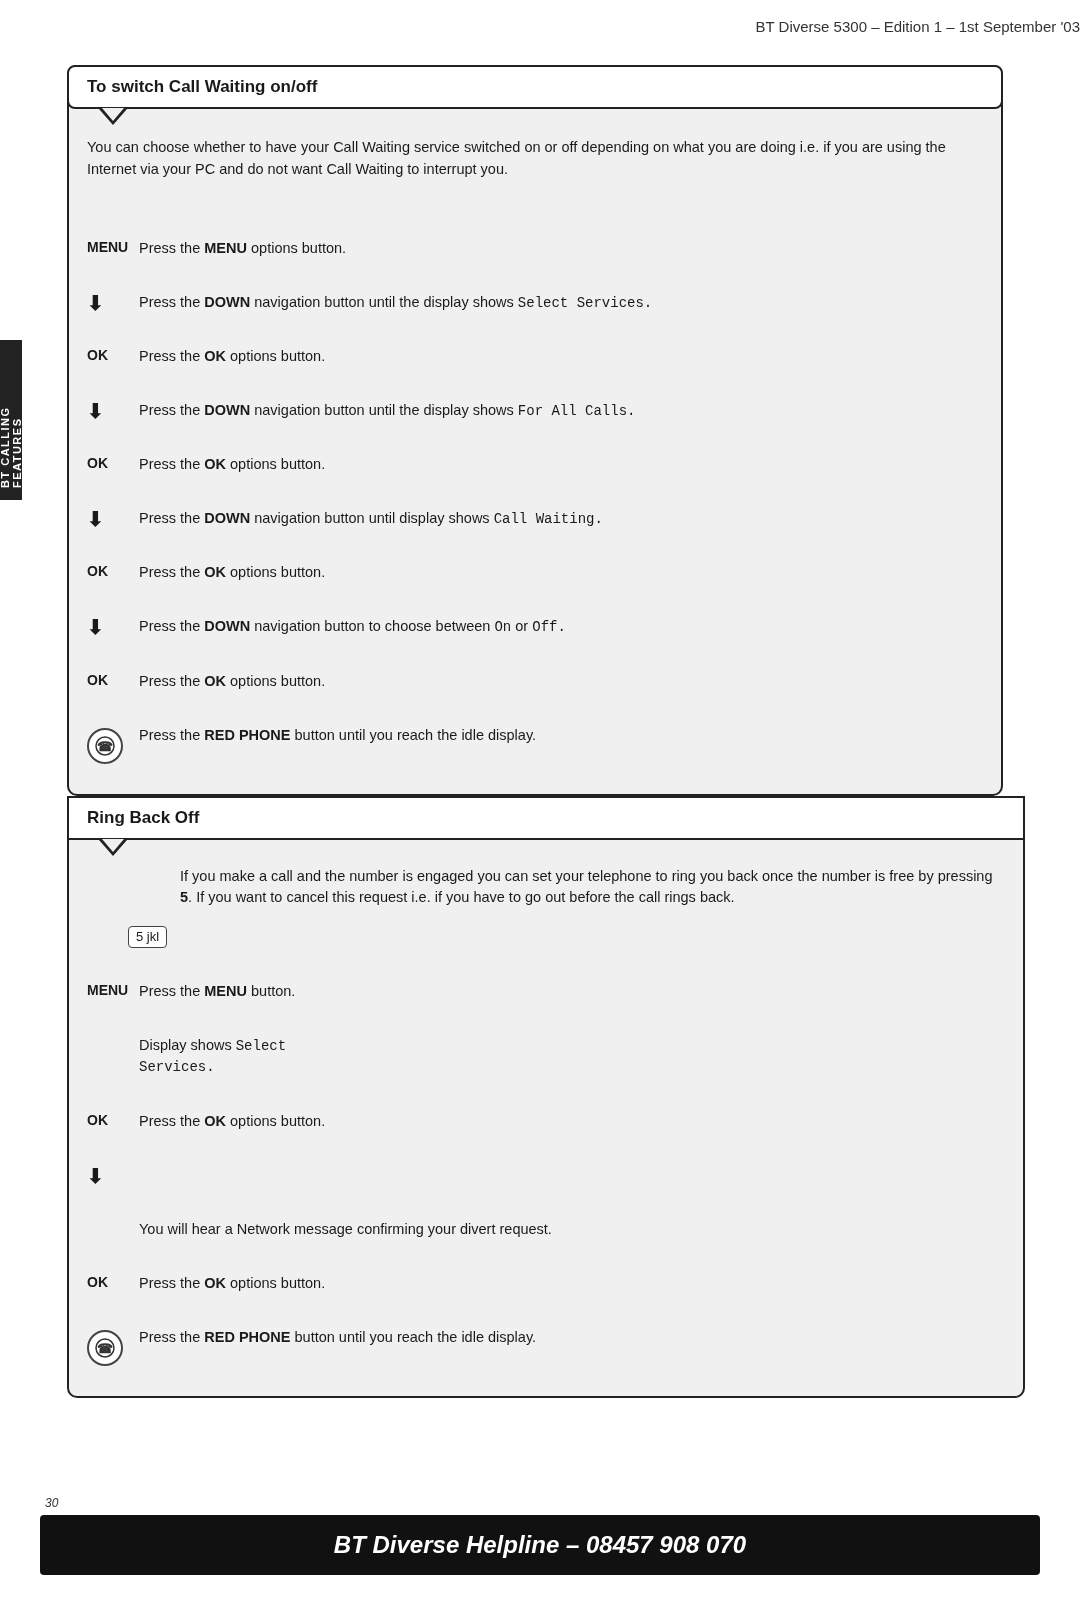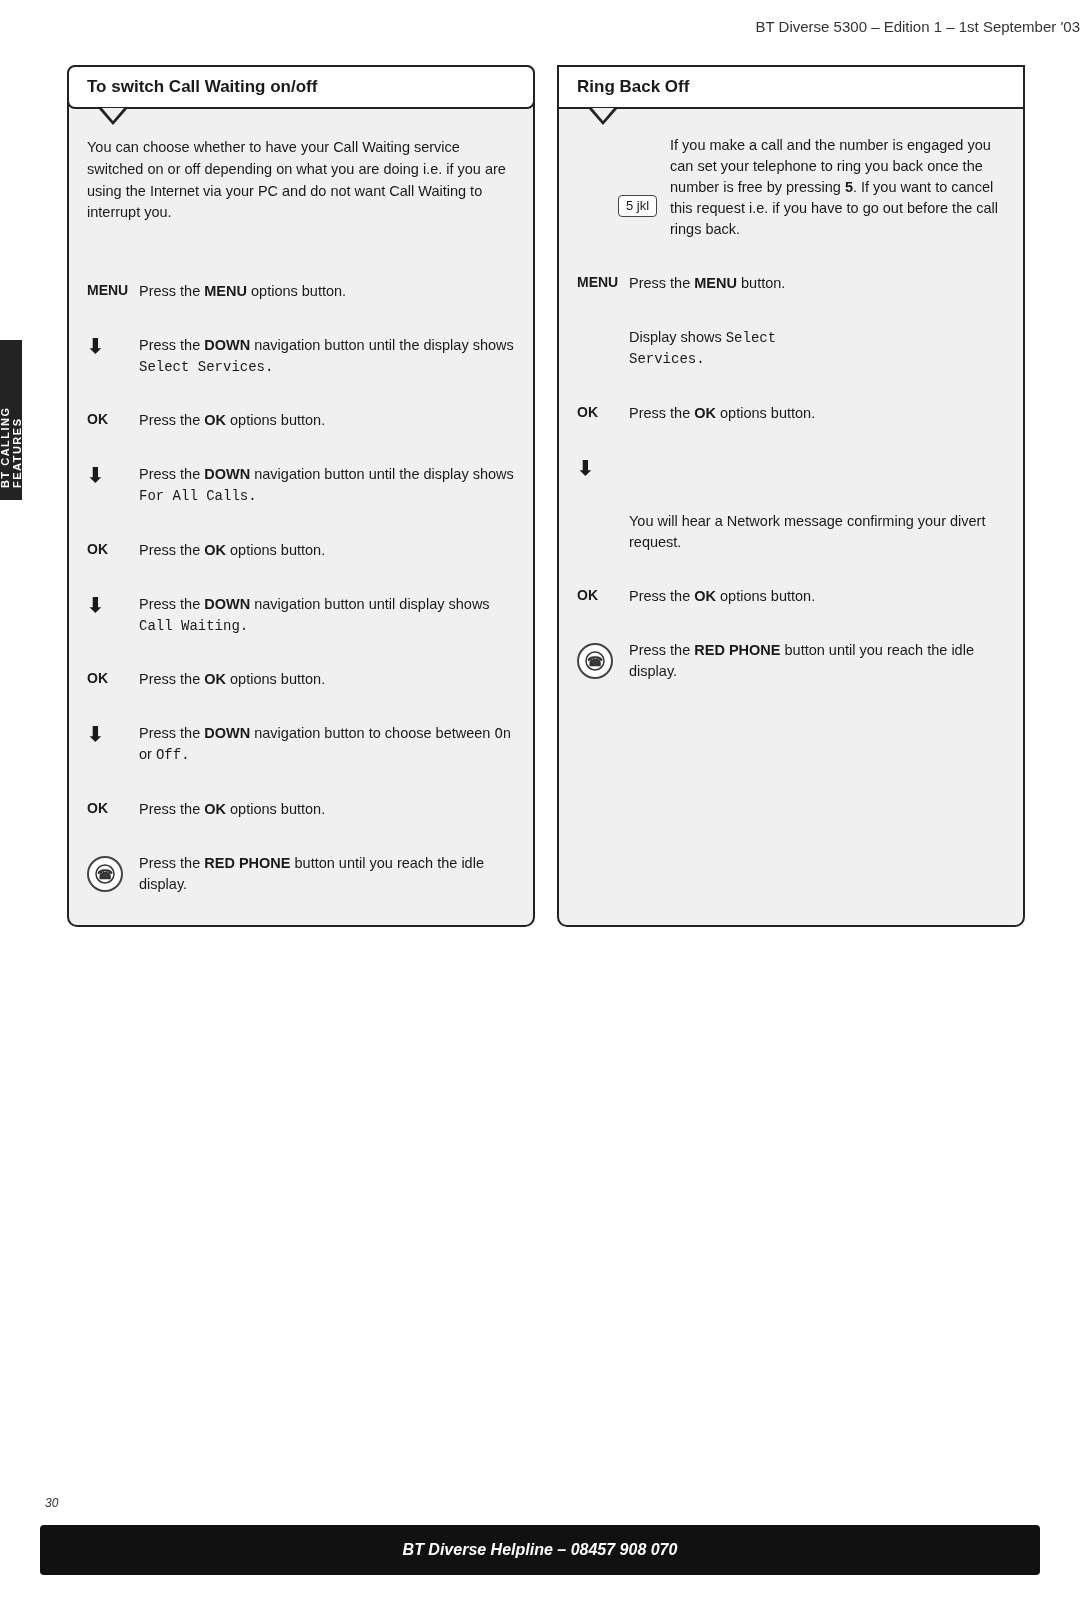--- a/index.html
+++ b/index.html
@@ -47,21 +47,21 @@
       text-transform: uppercase;
       height: 160px;
       display: flex;
       align-items: center;
       justify-content: center;
     }
 
     
     .main-content {
       display: flex;
-      flex-direction: row;
+      flex-direction: column;
       gap: 0;
       padding: 20px 55px 20px 45px;
       margin-left: 22px;
     }
 
     
     .left-panel {
       flex: 1;
       border: 2.5px solid #222;
       border-radius: 10px;
@@ -213,21 +213,21 @@
     
     .page-footer {
       position: absolute;
       bottom: 30px;
       left: 40px;
       right: 40px;
       background: #111;
       color: #fff;
       text-align: center;
       padding: 16px 0;
-      font-size: 16px;
+      font-size: 24px;
       font-style: italic;
       font-weight: bold;
       border-radius: 4px;
     }
 
     .page-number {
       position: absolute;
       bottom: 95px;
       left: 45px;
       font-size: 12px;

